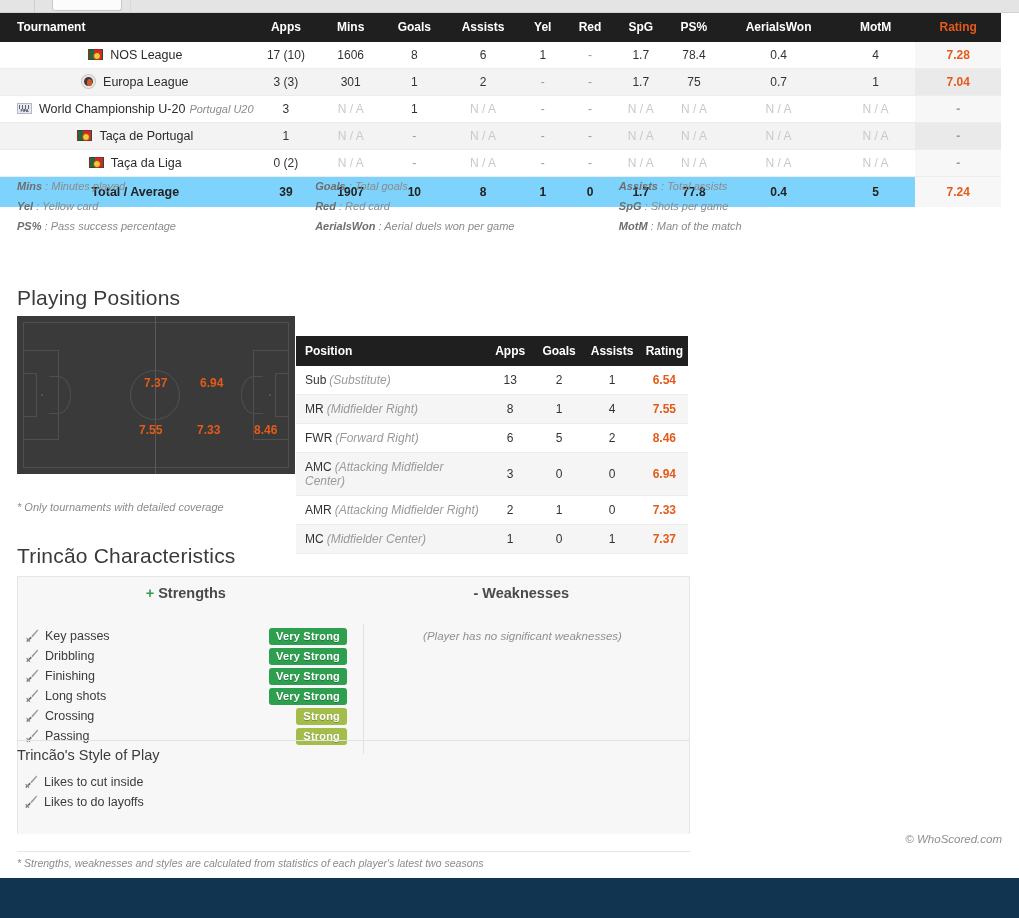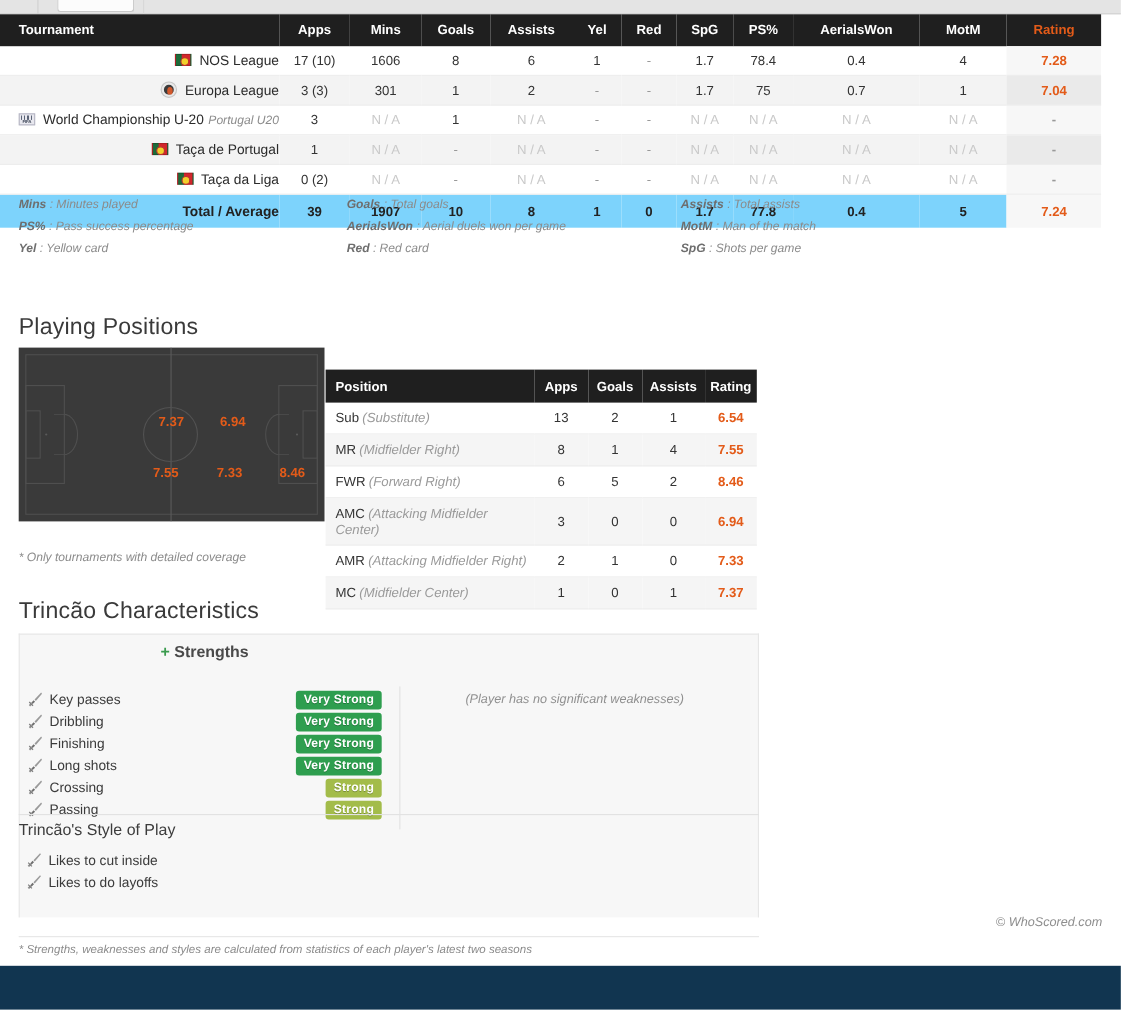--- a/index.html
+++ b/index.html
@@ -34,21 +34,21 @@
     background:#1f1f1f; color:#fff; font-size:12px; font-weight:bold;
     padding:7px 0 8px 0; text-align:center; white-space:nowrap;
   }
   table.stats thead th.th-name { text-align:left; padding-left:17px; }
   table.stats thead th.th-rating { color:#e35b19; }
   table.stats tbody td {
     padding:6px 0; text-align:center; color:#333; font-size:12px;
     border-bottom:1px solid #ededed; white-space:nowrap;
   }
   table.stats tbody td.name {
-    text-align:right; padding-left:17px; color:#2b2b2b; font-size:12.5px;
+    text-align:center; padding-left:17px; color:#2b2b2b; font-size:12.5px;
   }
   table.stats tbody tr.alt td { background:#f3f3f3; }
   table.stats tbody tr.alt td.rating-col { background:#eaeaea; }
   table.stats td.rating-col { background:#f7f7f7; color:#e35b19; font-weight:bold; }
   table.stats tbody tr.total td {
     border-bottom:none; font-weight:bold; color:#222; background:#7dd3fc; padding-top:8px; padding-bottom:8px;
   }
   table.stats tbody tr.total td.rating-col { background:#f7f7f7; color:#e35b19; }
   .na { color:#c9c9c9; }
   .dash { color:#999; }
@@ -337,28 +337,28 @@
     </table>
   </div>
 
   <div class="legend">
       <div class="lg-row">
         <div class="lg-cell"><b>Mins</b> : <span>Minutes played</span></div>
         <div class="lg-cell"><b>Goals</b> : <span>Total goals</span></div>
         <div class="lg-cell"><b>Assists</b> : <span>Total assists</span></div>
       </div>
       <div class="lg-row">
+        <div class="lg-cell"><b>Yel</b> : <span>Yellow card</span></div>
+        <div class="lg-cell"><b>Red</b> : <span>Red card</span></div>
+        <div class="lg-cell"><b>SpG</b> : <span>Shots per game</span></div>
+      </div>
+      <div class="lg-row">
         <div class="lg-cell"><b>PS%</b> : <span>Pass success percentage</span></div>
         <div class="lg-cell"><b>AerialsWon</b> : <span>Aerial duels won per game</span></div>
         <div class="lg-cell"><b>MotM</b> : <span>Man of the match</span></div>
-      </div>
-      <div class="lg-row">
-        <div class="lg-cell"><b>Yel</b> : <span>Yellow card</span></div>
-        <div class="lg-cell"><b>Red</b> : <span>Red card</span></div>
-        <div class="lg-cell"><b>SpG</b> : <span>Shots per game</span></div>
       </div>
     </div>
 
   <h2 class="sect" id="h-positions">Playing Positions</h2>
 
   <div class="pitch">
     <div class="ln outer"></div>
     <div class="ln halfway"></div>
     <div class="ln circle"></div>
     <div class="ln boxL"></div>
@@ -435,20 +435,23 @@
   </div>
 
   <div class="note-coverage">* Only tournaments with detailed coverage</div>
 
   <h2 class="sect" id="h-characteristics">Trincão Characteristics</h2>
 
   <div class="char-panel">
     <div class="char-head">
       <div class="ch-col">
         <span class="ch-title"><span class="plus">+</span> <span>Strengths</span></span>
+      </div>
+      <div class="ch-col">
+        <span class="ch-title"><span class="minus">-</span> <span>Weaknesses</span></span>
       </div>
     </div>
     <div class="char-body">
       <div class="strength-list">
           <div class="strength-row">
             <div class="srow-inner">
               <svg class="sword" viewBox="0 0 16 14">
                 <path d="M14.4 0.6 L8.4 7.0 L9.6 8.2 L15.2 1.6 Z" fill="#9a9a9a"></path>
                 <path d="M7.6 7.6 L8.9 8.9 L6.6 11.1 L5.4 9.9 Z" fill="#6f6f6f"></path>
                 <path d="M5.1 10.1 L6.3 11.3 L4.4 13.2 L3.2 12.0 Z" fill="#8b8b8b"></path>

